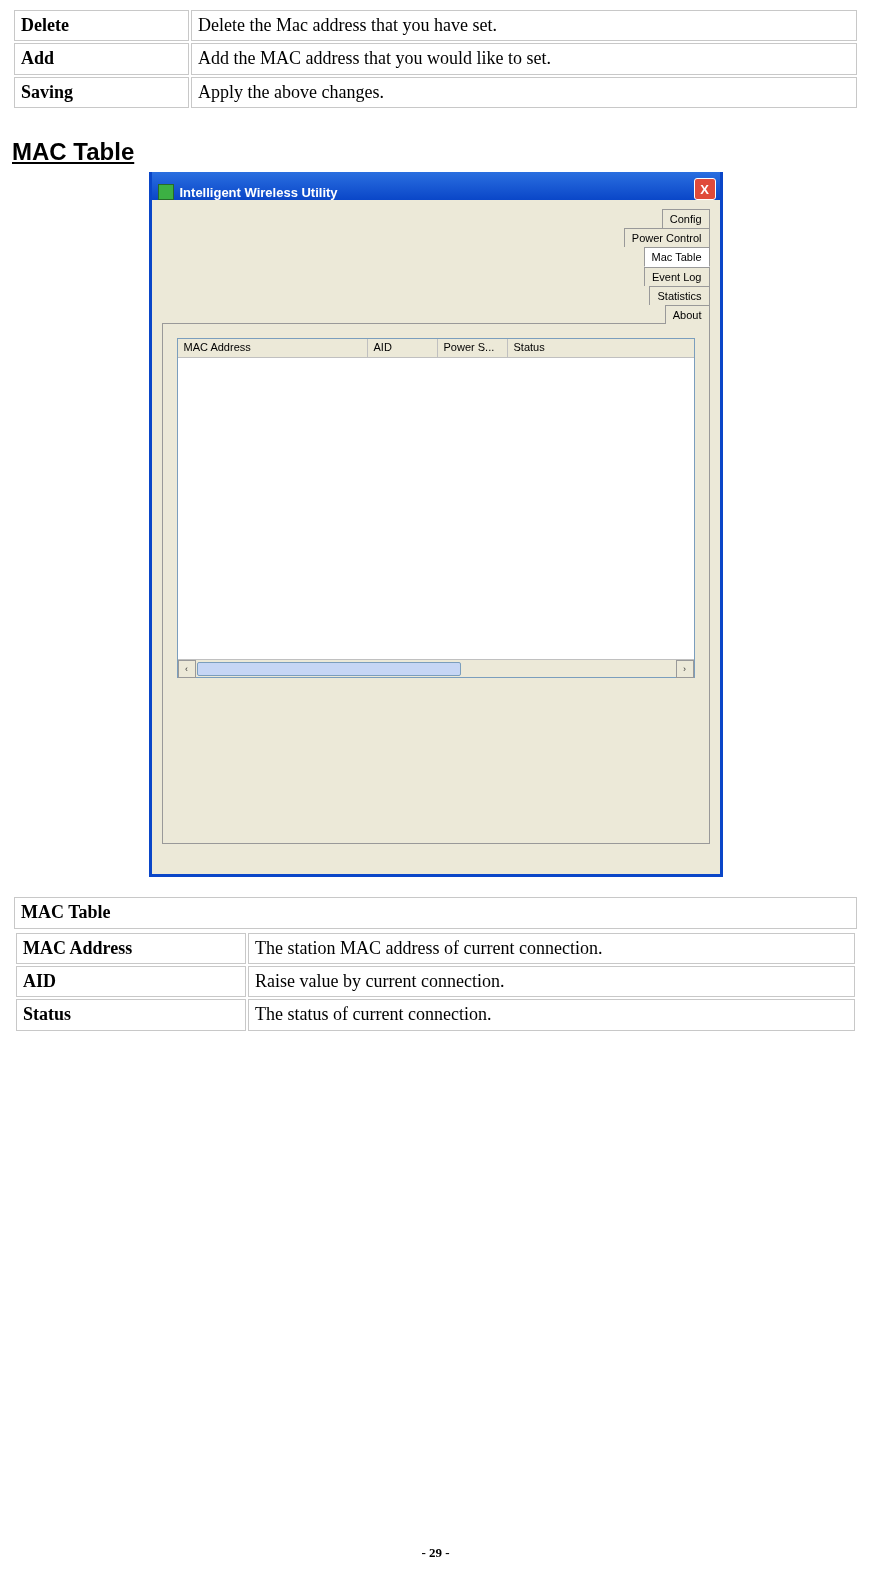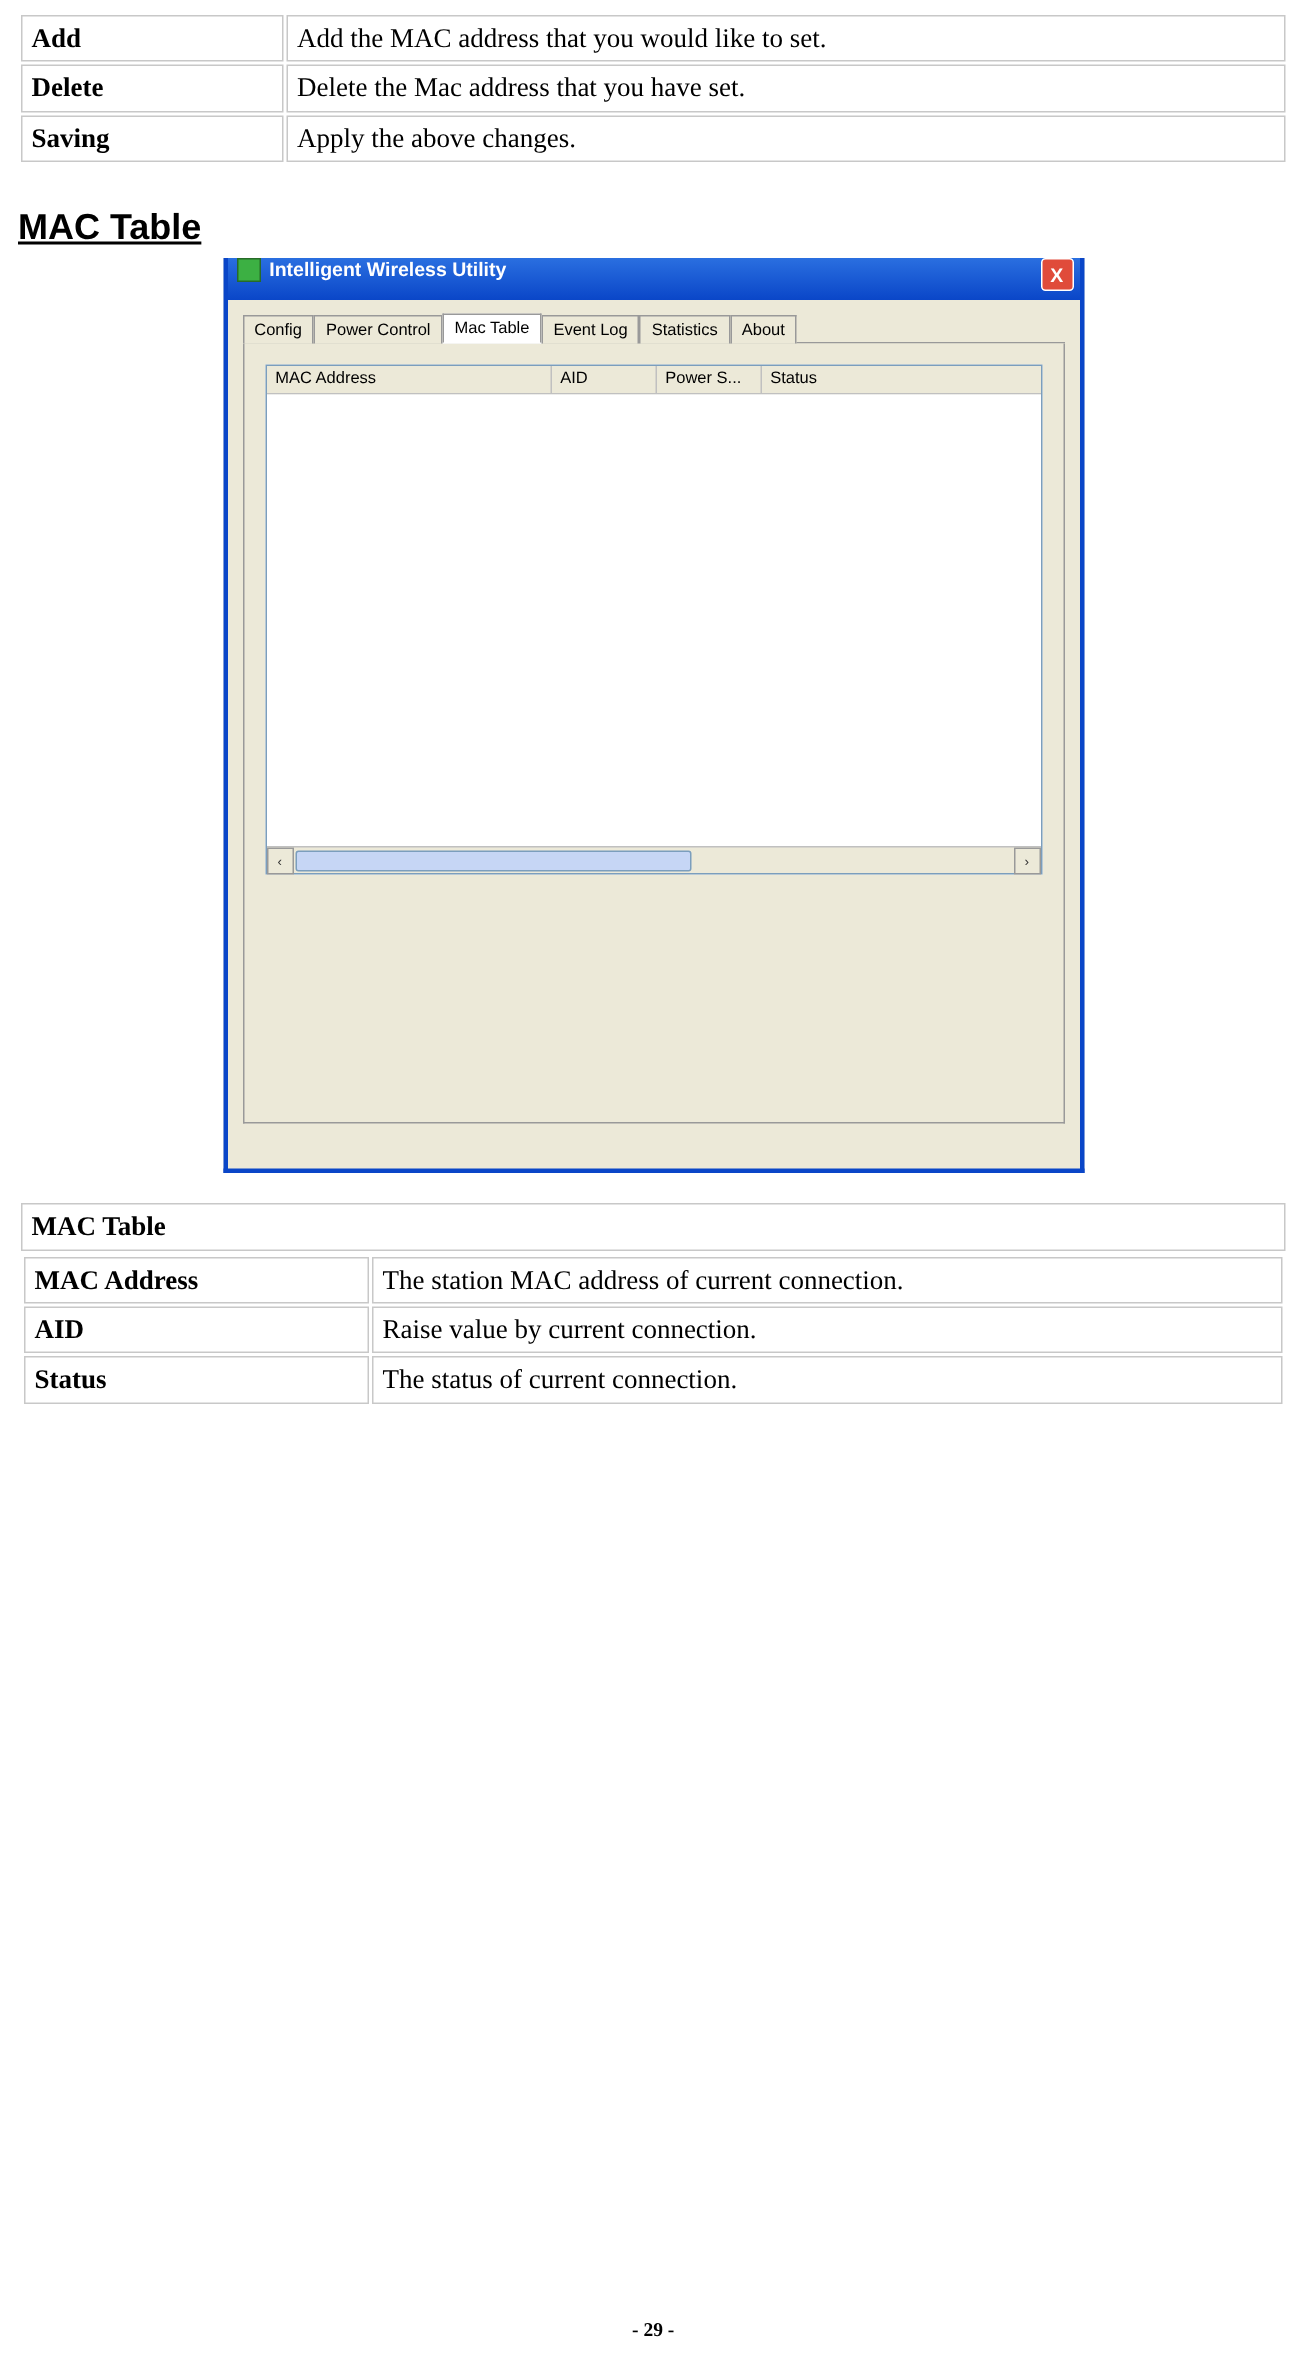--- a/index.html
+++ b/index.html
@@ -56,21 +56,21 @@
     width: 574px;
     border: 3px solid #0a46c8;
     border-top: none;
     background: #ece9d8;
     font-family: Tahoma, Arial, sans-serif;
   }
   .titlebar {
     height: 28px;
     background: linear-gradient(#2a6fe0,#0a46c8);
     display: flex;
-    align-items: flex-start;
+    align-items: flex-end;
     padding: 0 4px 0 6px;
     color: #fff;
     font-size: 13px;
     font-weight: bold;
   }
   .titlebar .appicon {
     width: 16px; height: 16px;
     background: #3cb043;
     margin-right: 6px;
     border: 1px solid #276b29;
@@ -85,20 +85,21 @@
     color:#fff;font-size:13px;font-weight:bold;
   }
   .client {
     padding: 8px 10px 30px 10px;
   }
   .tabs {
     display:flex;
     align-items:flex-end;
     border-bottom:1px solid #999;
     margin-bottom:0;
+    flex-direction:column;
   }
   .tab {
     font-size:11px;
     padding:3px 7px;
     background:#ece9d8;
     border:1px solid #999;
     border-bottom:none;
     position:relative;
     top:1px;
     margin-right:0;
@@ -184,26 +185,26 @@
     font-size:13px;
     font-weight:bold;
   }
 </style>
 </head>
 <body>
 
 <table class="action-table">
   <tbody>
       <tr>
+    <td class="key">Delete</td>
+    <td>Delete the Mac address that you have set.</td>
+  </tr>
+  <tr>
     <td class="key">Add</td>
     <td>Add the MAC address that you would like to set.</td>
-  </tr>
-  <tr>
-    <td class="key">Delete</td>
-    <td>Delete the Mac address that you have set.</td>
   </tr>
   <tr>
     <td class="key">Saving</td>
     <td>Apply the above changes.</td>
   </tr>
 </tbody>
   </table>
 
 <h2 class="section">MAC Table</h2>
 

